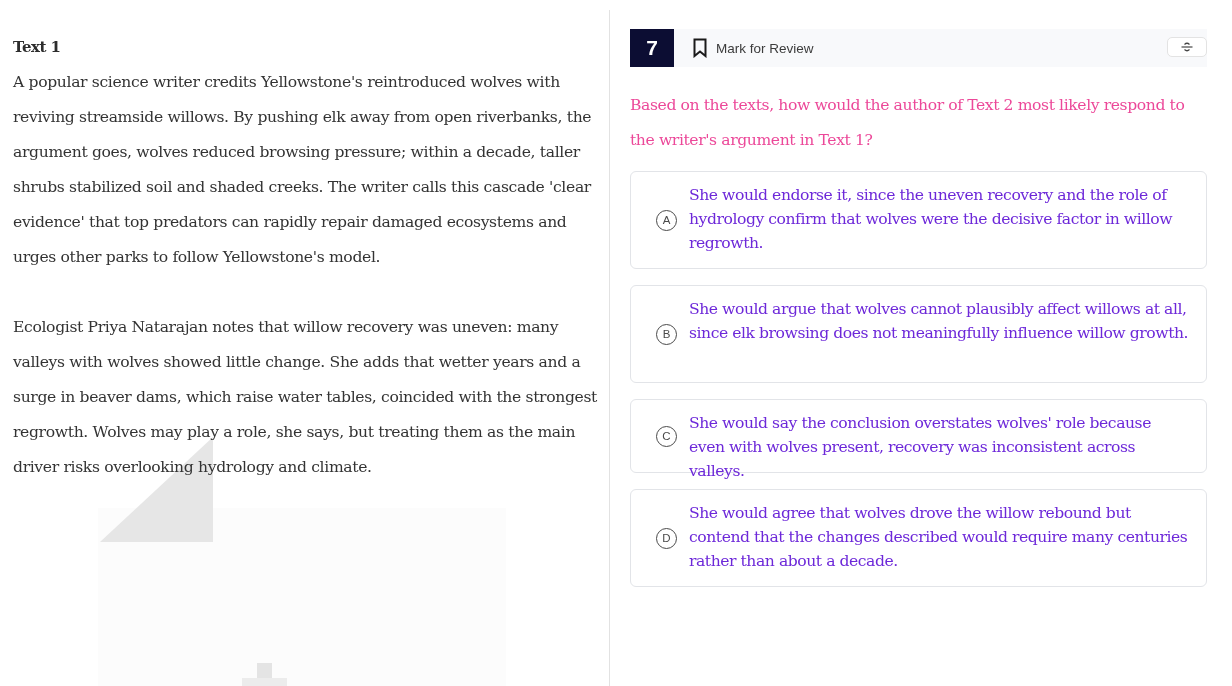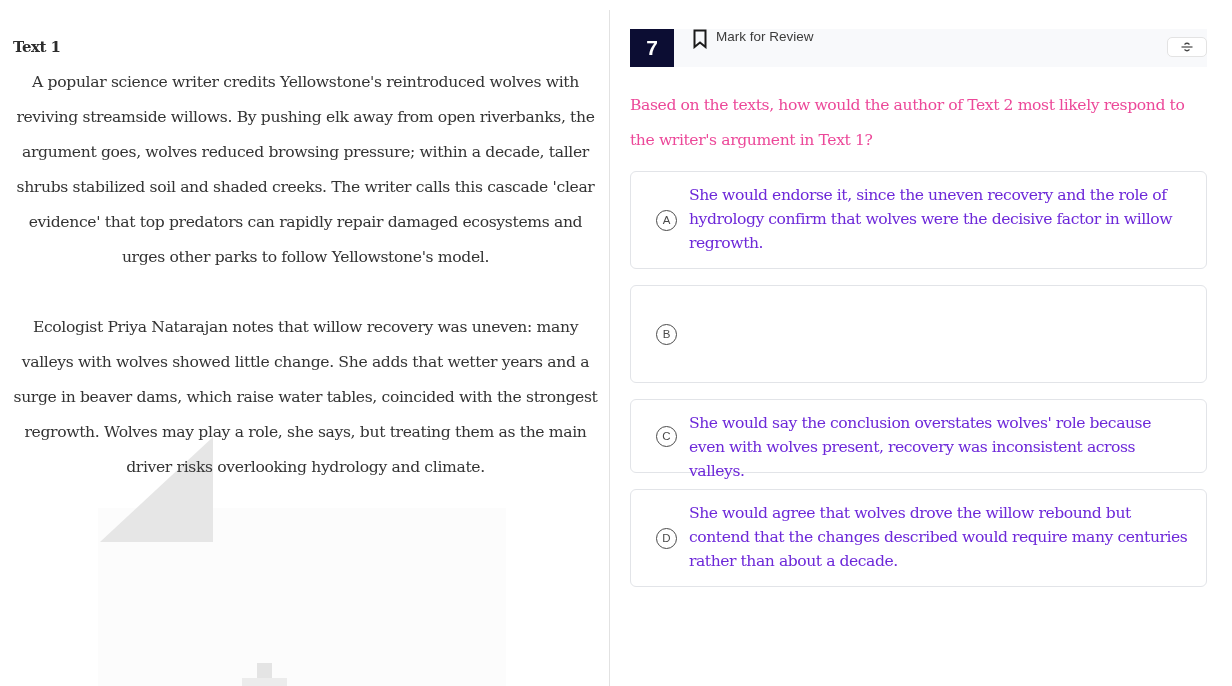--- a/index.html
+++ b/index.html
@@ -73,21 +73,20 @@
       font-weight: bold;
       font-size: 15px;
       line-height: 35px;
       height: 35px;
       letter-spacing: -0.5px;
       color: #2d2d2d;
     }
     .passage .body {
       line-height: 35px;
       margin: 0 0 35px 0;
-      text-align: center;
     }
     .divider {
       position: absolute;
       left: 609px;
       top: 10px;
       width: 1px;
       height: 676px;
       background: #e2e2e2;
     }
     
@@ -119,20 +118,21 @@
       font-size: 21px;
       line-height: 38px;
       text-align: center;
     }
     .mark-review {
       position: absolute;
       left: 62px;
       top: 0;
       height: 38px;
       display: flex;
+      align-items: center;
       cursor: pointer;
     }
     .bookmark-icon {
       width: 16px;
       height: 20px;
       margin-right: 8px;
     }
     .mark-label {
       font-family: "Liberation Sans", sans-serif;
       font-size: 13.5px;
@@ -238,20 +238,21 @@
 
     <div class="question">Based on the texts, how would the author of Text 2 most likely respond to the writer's argument in Text 1?</div>
 
     <div class="choice" style="top:171px;height:98px;">
       <div class="choice-letter" style="top:38px;">A</div>
       <div class="choice-text" style="top:11px;">She would endorse it, since the uneven recovery and the role of hydrology confirm that wolves were the decisive factor in willow regrowth.</div>
     </div>
 
     <div class="choice" style="top:285px;height:98px;">
       <div class="choice-letter" style="top:38px;">B</div>
+      <div class="choice-text" style="top:11px;">She would argue that wolves cannot plausibly affect willows at all, since elk browsing does not meaningfully influence willow growth.</div>
     </div>
 
     <div class="choice" style="top:399px;height:74px;">
       <div class="choice-letter" style="top:26px;">C</div>
       <div class="choice-text" style="top:11px;">She would say the conclusion overstates wolves' role because even with wolves present, recovery was inconsistent across valleys.</div>
     </div>
 
     <div class="choice" style="top:489px;height:98px;">
       <div class="choice-letter" style="top:38px;">D</div>
       <div class="choice-text" style="top:11px;">She would agree that wolves drove the willow rebound but contend that the changes described would require many centuries rather than about a decade.</div>

